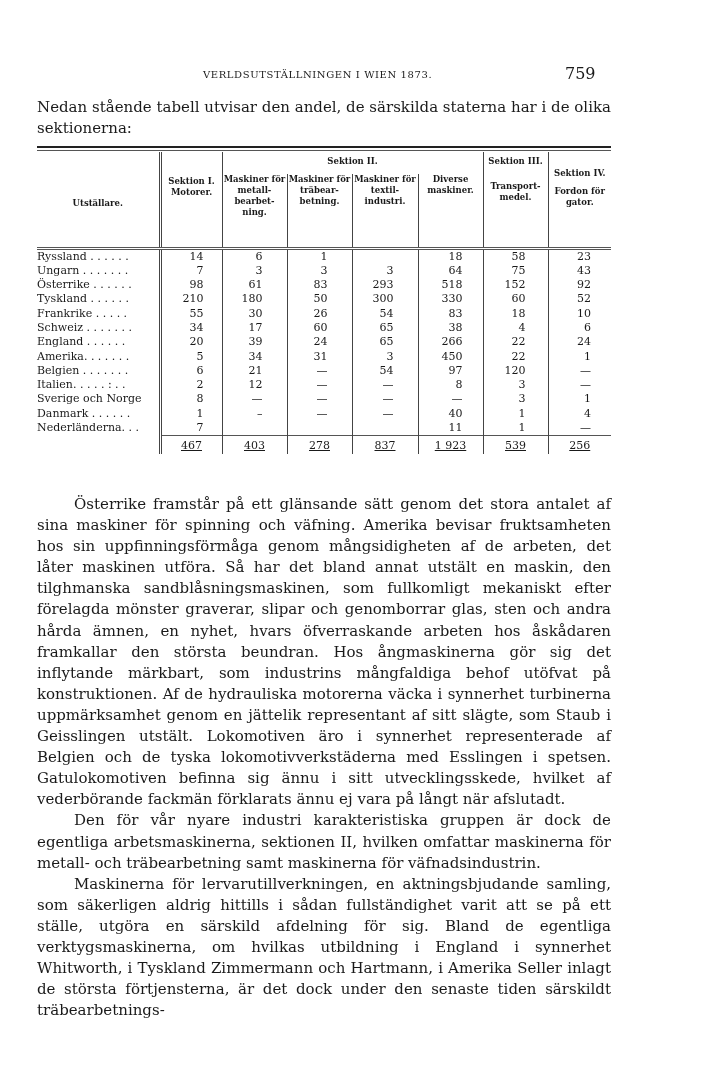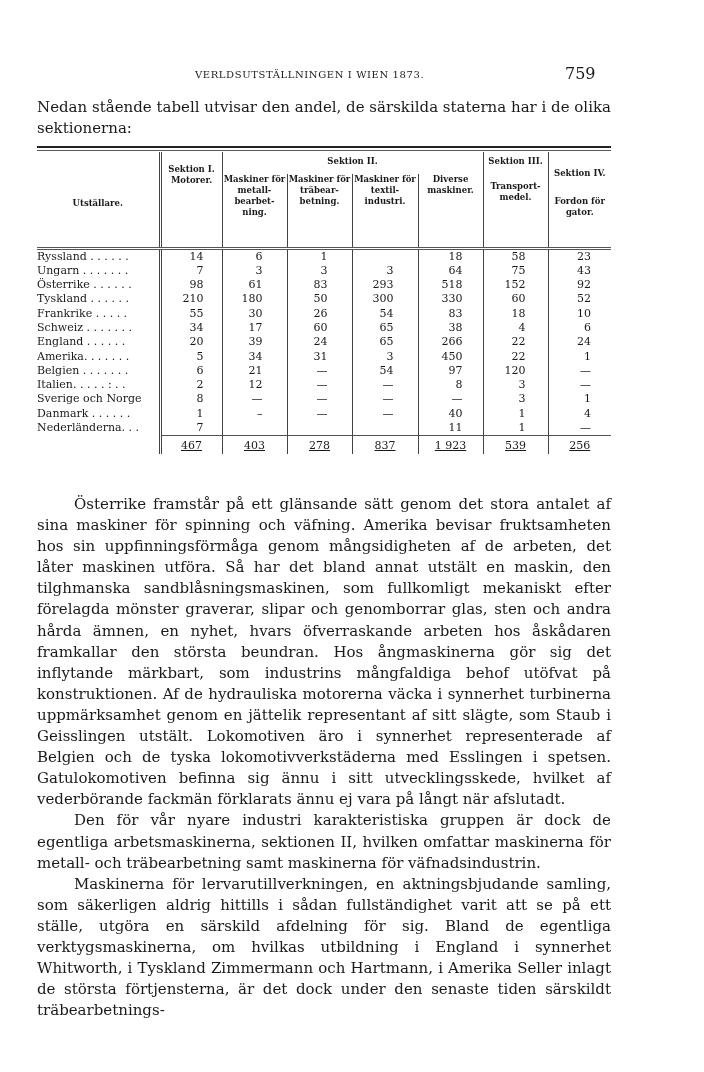--- a/index.html
+++ b/index.html
@@ -1,19 +1,19 @@
 <!DOCTYPE html>
 <html><head>
 <meta charset="utf-8">
 <style>
   html, body { margin:0; padding:0; background:#fff; }
   body { width:704px; height:1072px; position:relative; overflow:hidden;
          font-family:"DejaVu Serif", serif; color:#1a1a1a; }
   .running-head { position:absolute; top:67px; left:0; width:704px; height:20px; }
-  .rh-title { position:absolute; left:195px; top:2px; font-size:10px; letter-spacing:0.6px; }
+  .rh-title { position:absolute; left:203px; top:2px; font-size:10px; letter-spacing:0.6px; }
   .rh-page { position:absolute; left:565px; top:-3px; font-size:16px; }
   .intro { position:absolute; left:37px; top:97px; width:574px; font-size:15px; line-height:21px; text-align:justify; }
   .tbl { position:absolute; left:37px; top:146px; width:574px; }
   .toprule { position:absolute; left:0; top:0; width:574px; height:0; border-top:2px solid #222; }
   .toprule2 { position:absolute; left:0; top:4px; width:574px; border-top:1px solid #555; }
   table { position:absolute; left:0; top:6px; width:574px; border-collapse:collapse; font-size:9px; }
   th { font-weight:bold; font-size:8.5px; line-height:11px; vertical-align:top; text-align:center; padding:0; }
   td { font-size:11px; line-height:14.3px; padding:0; text-align:right; }
   .vl { border-left:1px solid #444; }
   .dvl { border-left:3px double #444; }
@@ -45,32 +45,32 @@
         <col style="width:65px">
         <col style="width:65px">
       <col style="width:66px">
         <col style="width:65px">
         <col style="width:65px">
         <col style="width:63px">
     </colgroup>
     <tbody>
         <tr>
       <th rowspan="2" style="vertical-align:middle;padding-top:18px">Utställare.</th>
-      <th rowspan="2" class="dvl" style="padding-top:12px">
+      <th rowspan="2" class="dvl" style="padding-top:24px">
         <div>Sektion I.</div>
         <div>Motorer.</div>
       </th>
       <th colspan="4" class="vl" style="padding-top:4px;height:18px">Sektion II.</th>
       <th rowspan="2" class="vl" style="padding-top:4px">
         <div>Sektion III.</div>
         <div style="margin-top:14px">Transport-medel.</div>
       </th>
       <th rowspan="2" class="vl" style="padding-top:16px">
         <div>Sektion IV.</div>
-        <div style="margin-top:17px">Fordon för gator.</div>
+        <div style="margin-top:7px">Fordon för gator.</div>
       </th>
     </tr>
     <tr style="height:62px">
       <th class="vl">Maskiner för metall-bearbet-ning.</th>
       <th class="vl">Maskiner för träbear-betning.</th>
       <th class="vl">Maskiner för textil-industri.</th>
       <th class="vl">Diverse maskiner.</th>
     </tr>
     <tr class="hdr-bottom" style="height:12px">
           <td></td>

